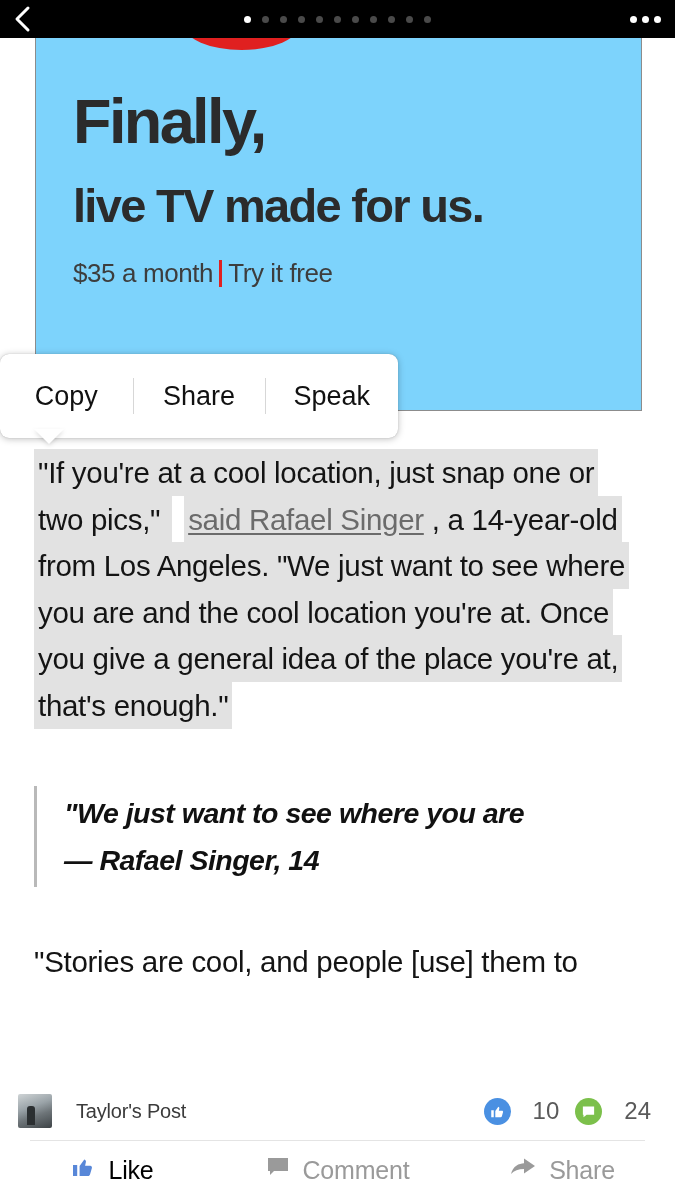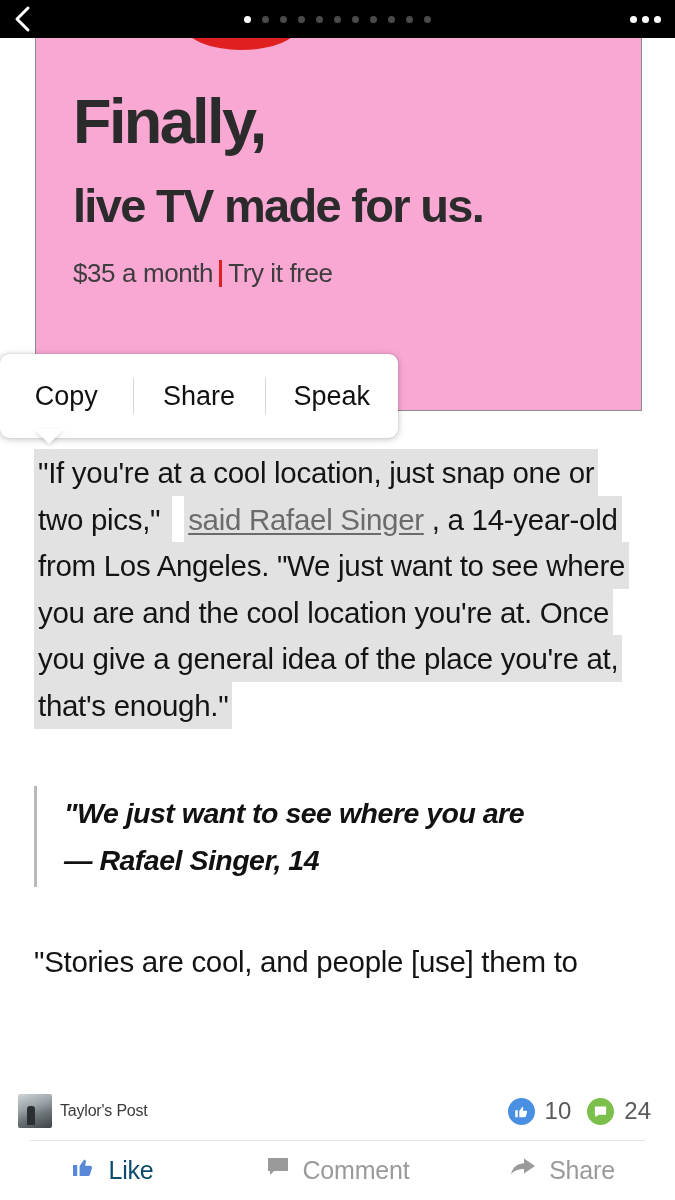--- a/index.html
+++ b/index.html
@@ -28,21 +28,21 @@
   .pg-dot.active { background: #ffffff; }
   .more-dots {
     position: absolute; right: 14px; top: 0; height: 38px;
     display: flex; align-items: center; gap: 5px;
   }
   .more-dots i { width: 7px; height: 7px; border-radius: 50%; background: #fff; display:block; }
 
   
   .ad-box {
     position: absolute; left: 35px; top: 38px; width: 607px; height: 373px;
-    border: 1px solid #8c8c8c; border-top: none; background: #f9a8d4; overflow: hidden;
+    border: 1px solid #8c8c8c; border-top: none; background: #7dd3fc; overflow: hidden;
   }
   .ad-red {
     position: absolute; left: 148px; top: -28px; width: 115px; height: 40px;
     background: #e02020; border-radius: 0 0 60px 60px / 0 0 26px 26px;
   }
   .ad-inner { position: absolute; left: 37px; top: 52px; right: 16px; }
   .ad-h1 {
     font-size: 63px; line-height: 1.0; font-weight: bold; color: #2b2b2b;
     letter-spacing: -2.6px;
   }
@@ -114,39 +114,39 @@
   .avatar {
     width: 34px; height: 34px; flex: 0 0 34px; border-radius: 2px;
     background: linear-gradient(160deg,#cfd4d6 0%,#9aa3a8 38%,#6d7478 62%,#3d4346 100%);
     position: relative; overflow: hidden;
   }
   .avatar::after {
     content: ""; position: absolute; left: 9px; top: 12px; width: 8px; height: 19px;
     background: #2b2f31; border-radius: 3px 3px 0 0;
   }
   .post-title {
-    margin-left: 8px; font-size: 16px; color: #3b3b3b; letter-spacing: -0.2px;
+    margin-left: 24px; font-size: 20px; color: #3b3b3b; letter-spacing: -0.2px;
   }
   .counts {
     position: absolute; right: 18px; top: 0; height: 58px;
     display: flex; align-items: center; gap: 10px;
   }
   .badge { width: 27px; height: 27px; border-radius: 50%; display: flex; align-items: center; justify-content: center; }
   .badge.like { background: #4a90e2; }
   .badge.comment { background: #7cc04b; }
-  .count-num { font-size: 24px; color: #5a5a5a; margin-right: 6px; }
+  .count-num { font-size: 24px; color: #5a5a5a; margin-right: 6px; margin-left: 12px; }
   .divider { height: 1px; background: #e4e4e4; margin: 0 30px; }
   .actions {
     height: 58px; display: flex; align-items: center;
   }
   .action {
     flex: 1; display: flex; align-items: center; justify-content: center; gap: 13px;
     font-size: 25px; letter-spacing: -0.2px;
   }
-  .action.like { color: #0c4a6e; }
+  .action.like { color: #000000; }
   .action.muted { color: #9a9a9a; }
 </style>
 </head>
 <body>
 
 <div class="screen">
 
   <div class="topbar">
     <div class="back-chevron">
       <span>

